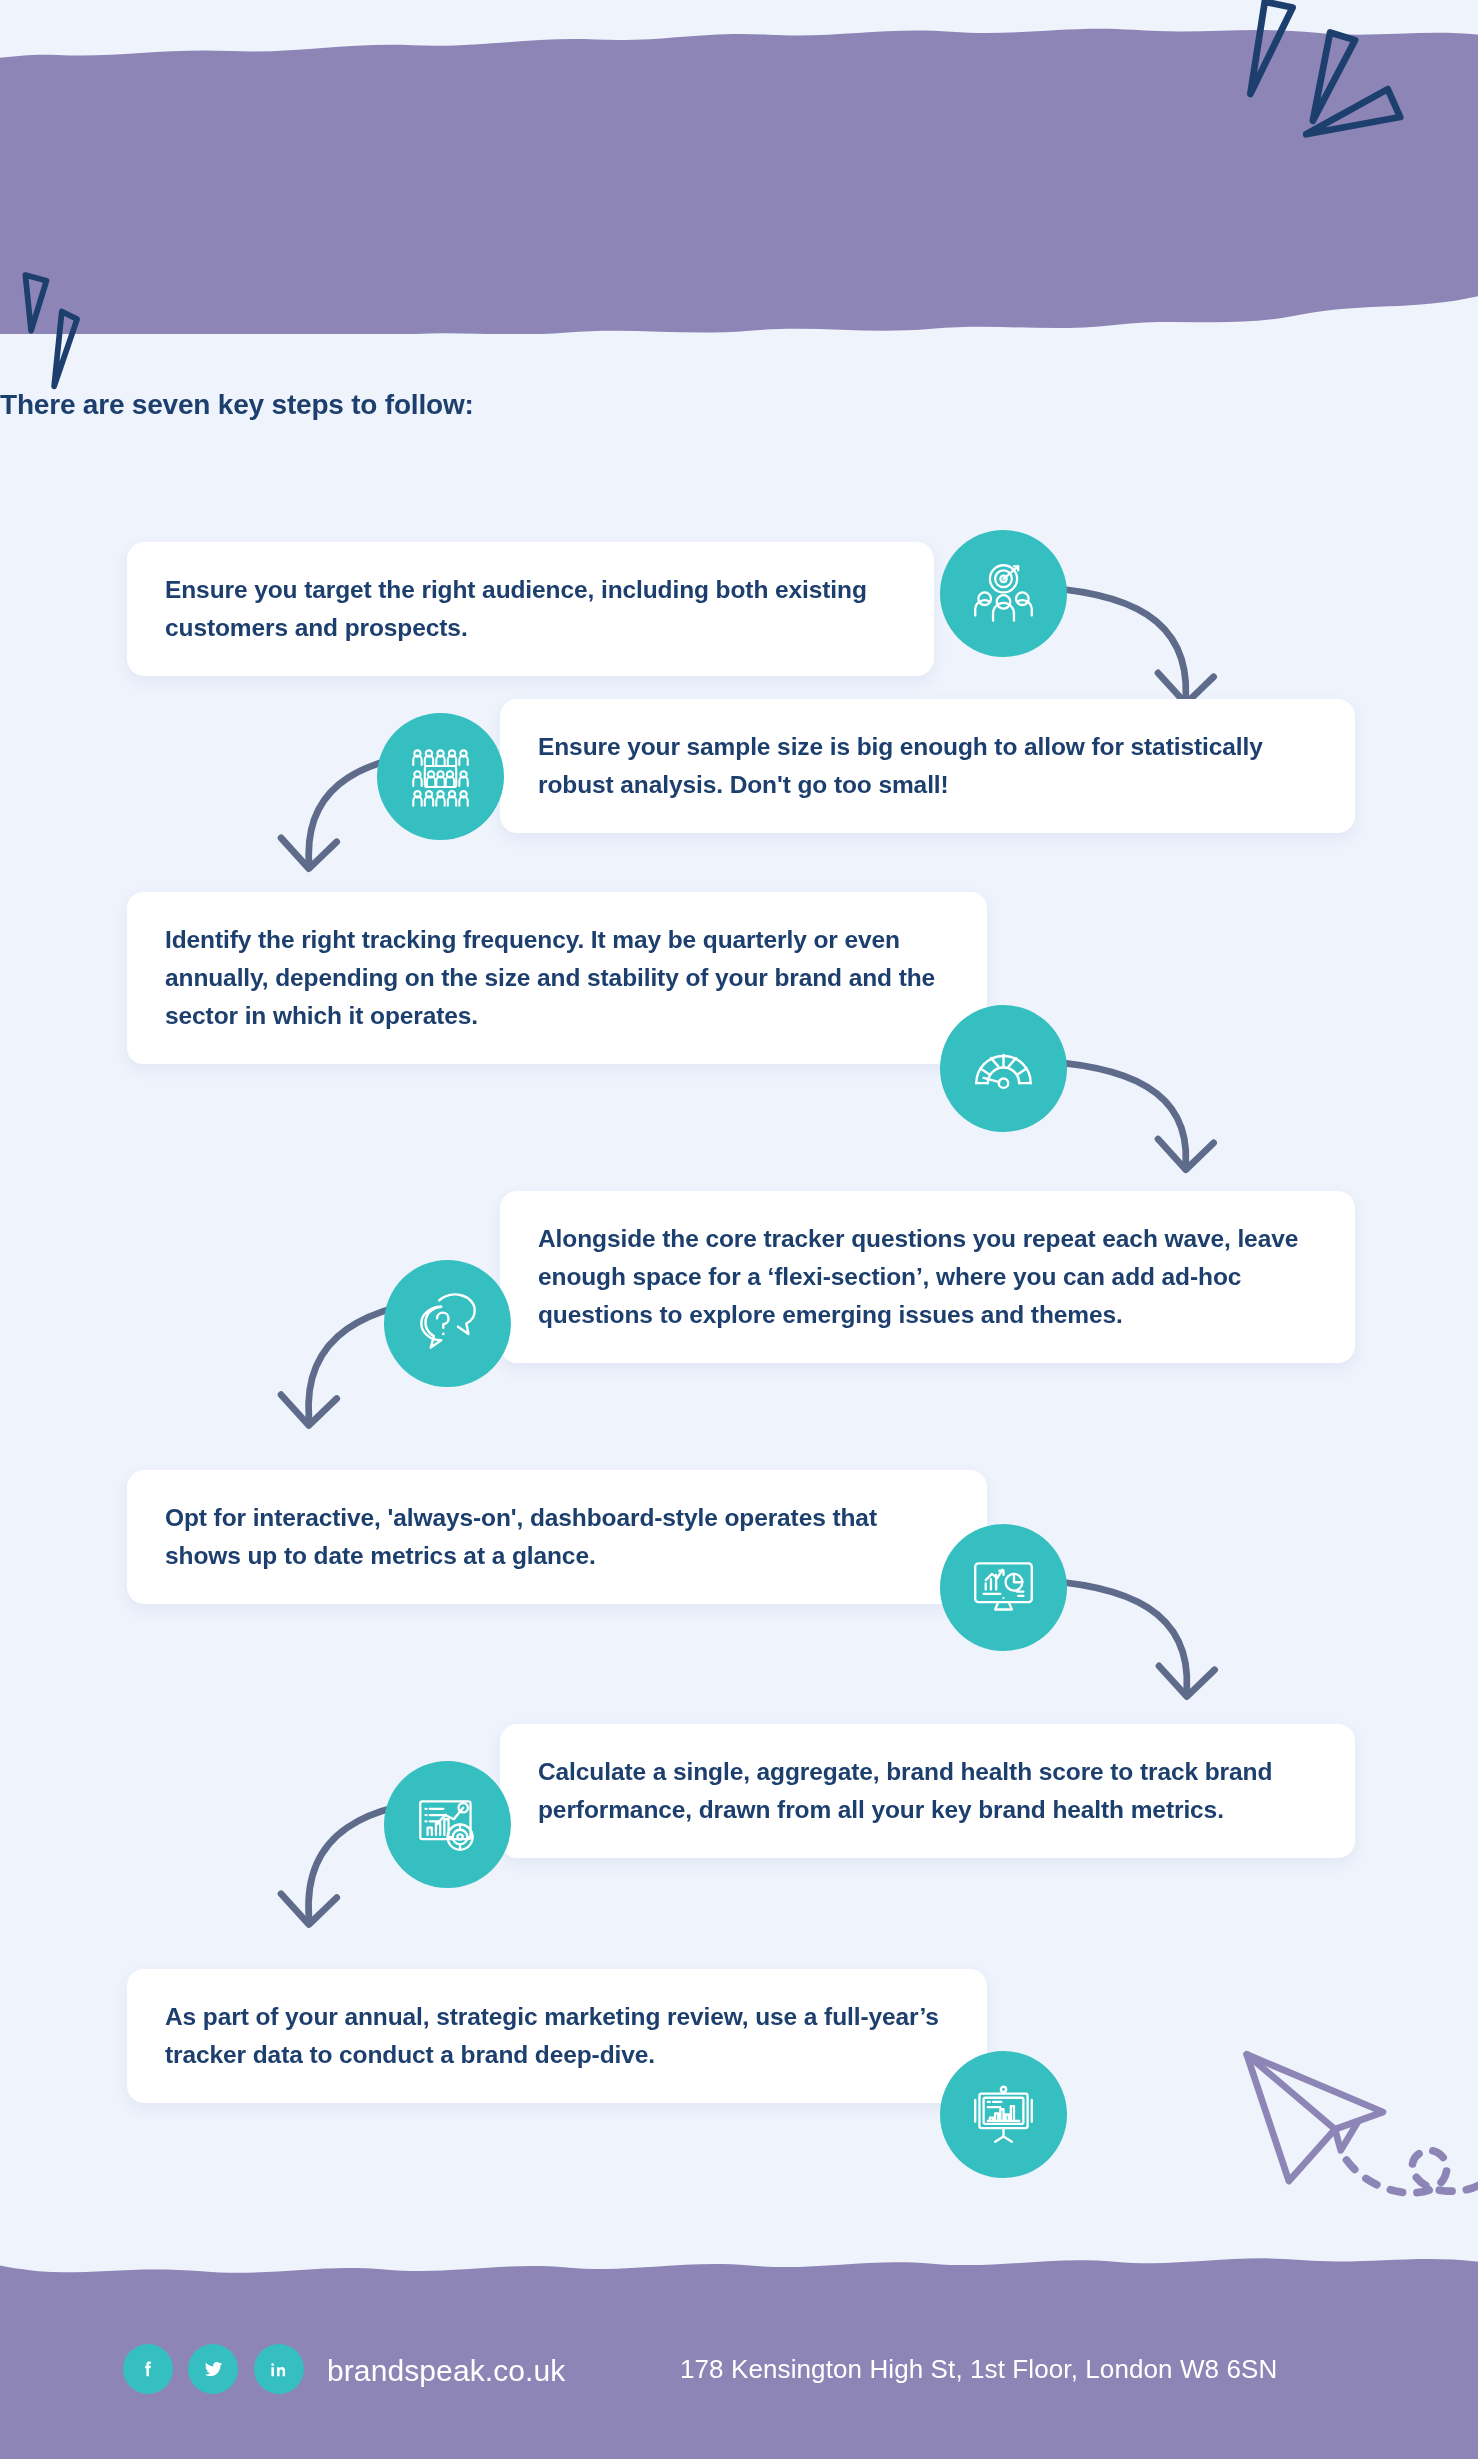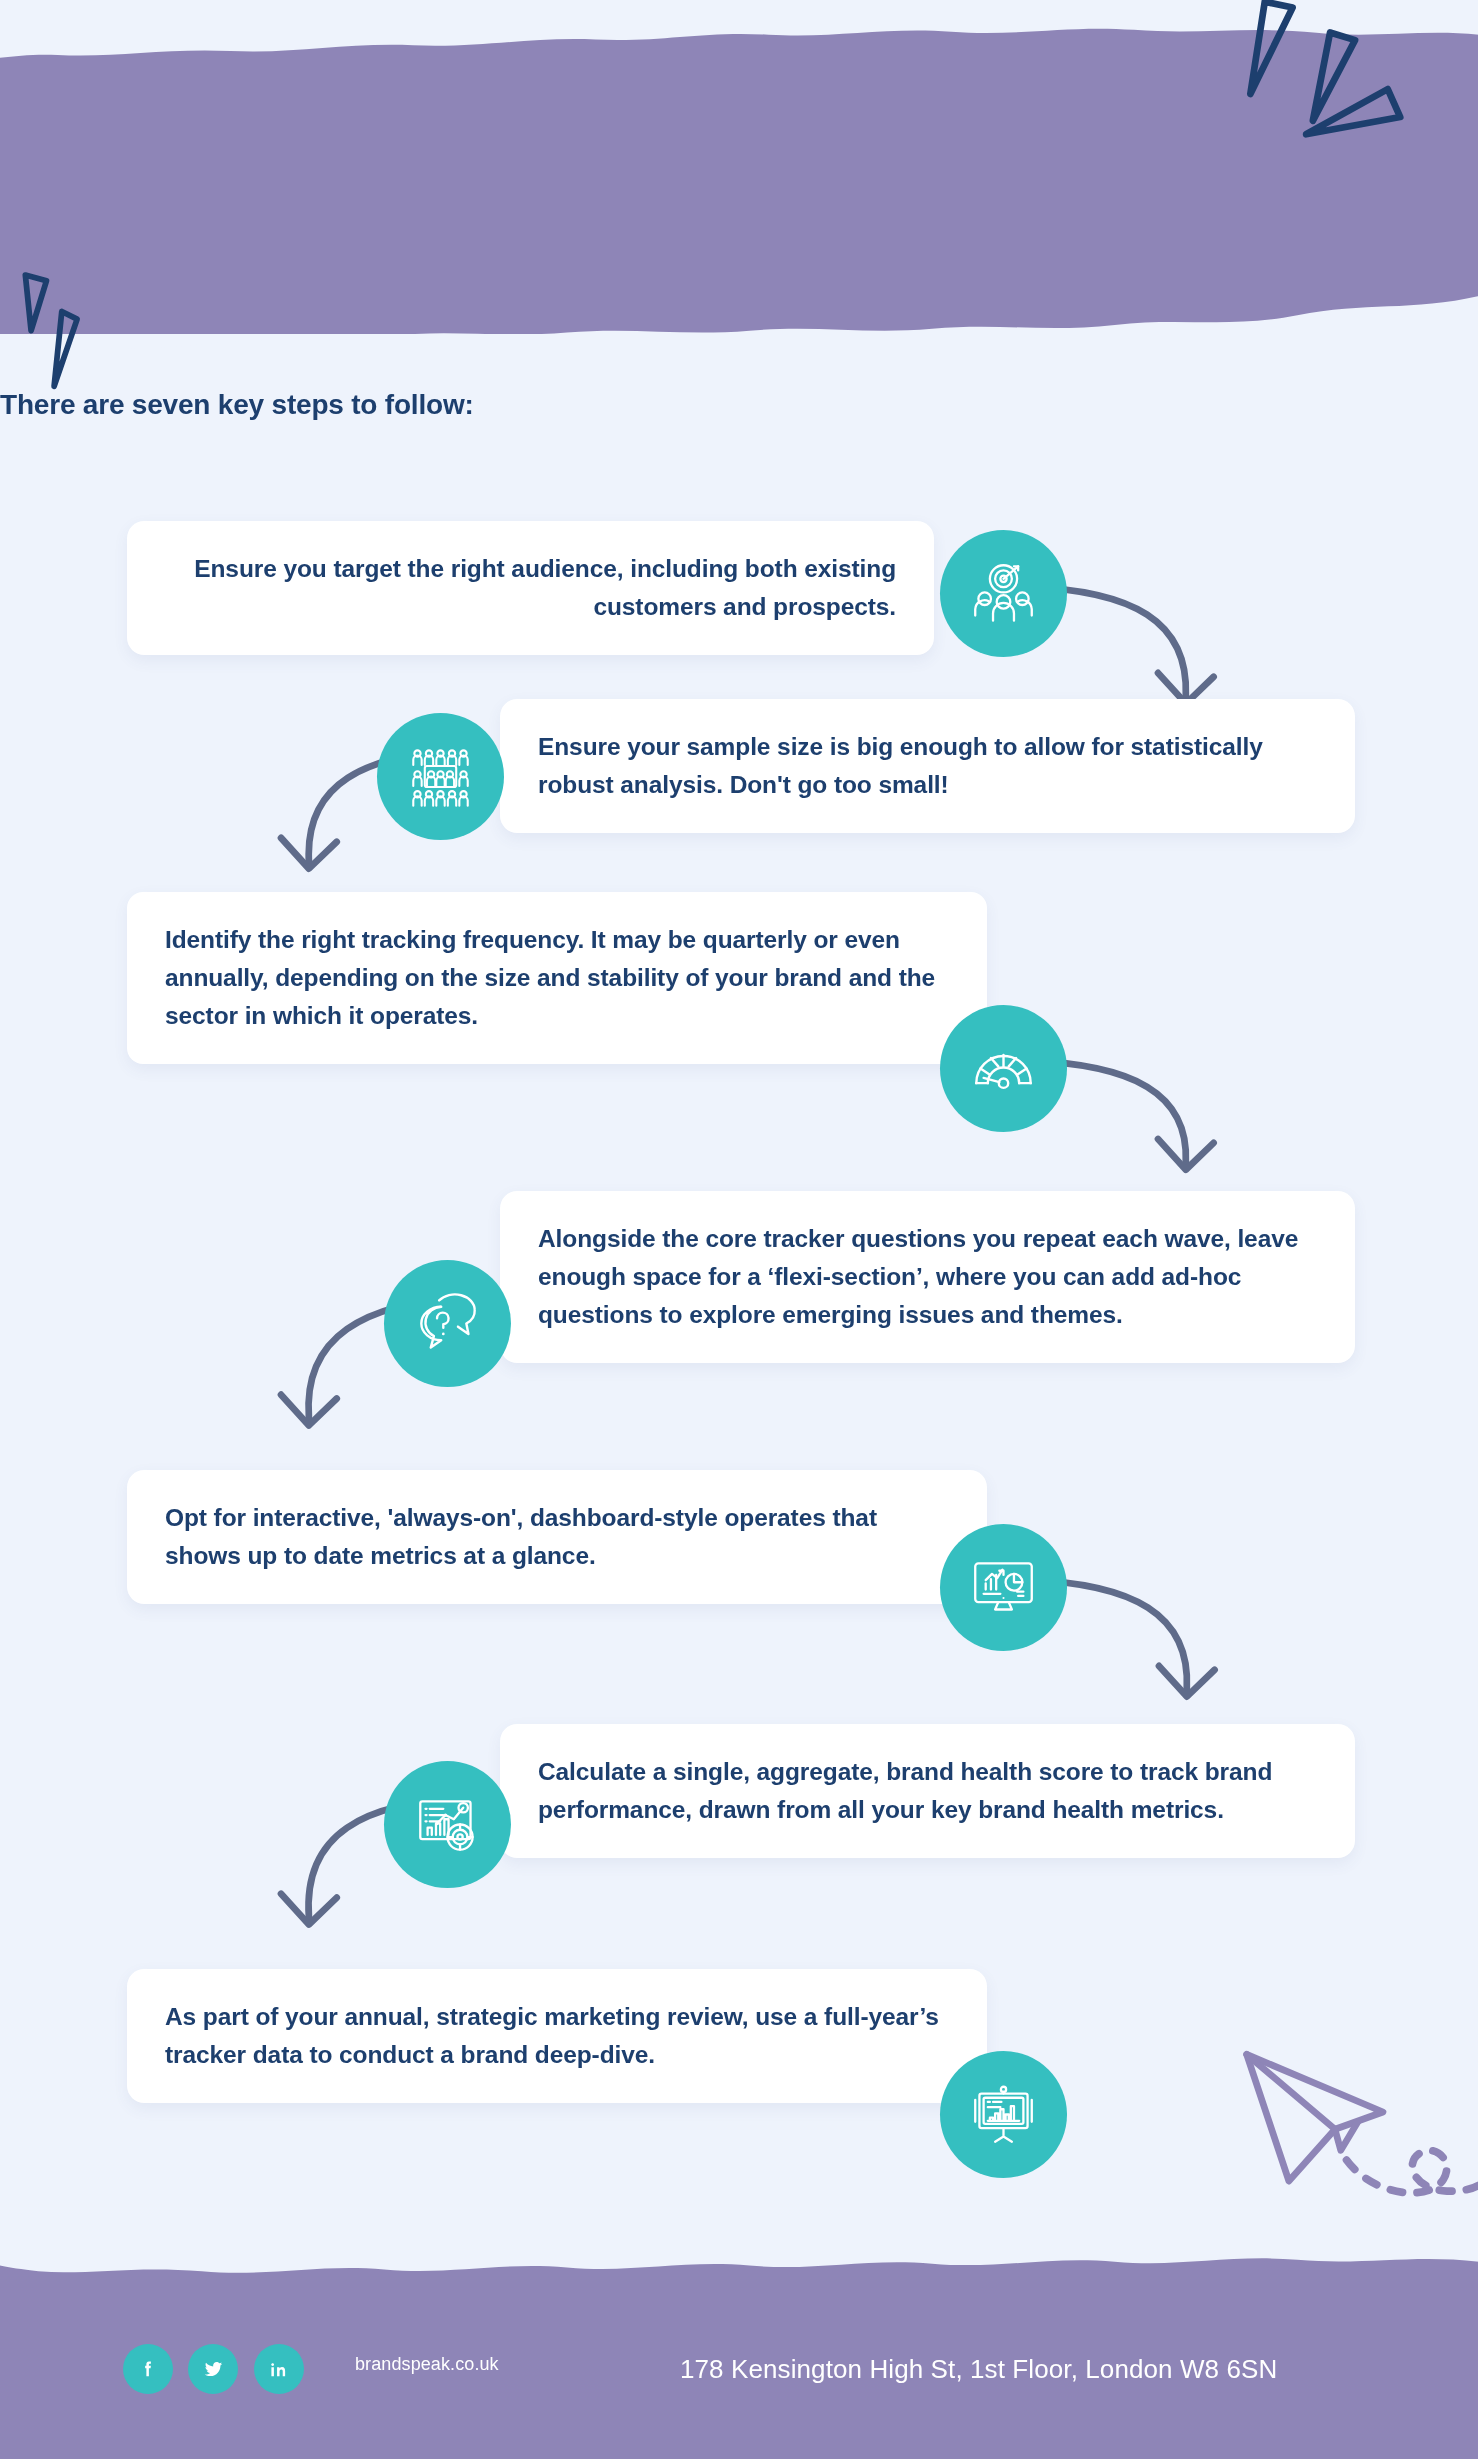--- a/index.html
+++ b/index.html
@@ -112,21 +112,21 @@
   }
   .icon-circle svg { width: 67px; height: 67px; display: block; }
 
   .connector {
     position: absolute;
     z-index: 2;
     pointer-events: none;
   }
 
   
-  .card-1 { left: 127px; top: 521px; width: 807px; text-align: right; }
+  .card-1 { left: 127px; top: 542px; width: 807px; }
   .icon-1 { left: 940px; top: 530px; }
   .conn-1 { left: 1018px; top: 573px; width: 211px; height: 173px; }
 
   .card-2 { left: 500px; top: 699px; width: 855px; }
   .icon-2 { left: 377px; top: 713px; }
   .conn-2 { left: 257px; top: 736px; width: 221px; height: 173px; }
 
   .card-3 { left: 127px; top: 892px; width: 860px; border-radius: 16px; }
   .icon-3 { left: 940px; top: 1005px; }
   .conn-3 { left: 1018px; top: 1047px; width: 211px; height: 163px; }
@@ -195,23 +195,22 @@
     display: flex;
     align-items: center;
     justify-content: center;
   }
   .social svg { width: 23px; height: 23px; display: block; fill: #fff; }
 
   .site-url {
     position: absolute;
     left: 327px; top: 125px;
     color: #ffffff;
-    font-size: 18px;
+    font-size: 30px;
     letter-spacing: 0.1px;
-    margin-left: 28px;
   }
   .address {
     position: absolute;
     left: 680px; top: 125px;
     color: #ffffff;
     font-size: 26px;
     letter-spacing: 0.1px;
   }
 </style>
 </head>

